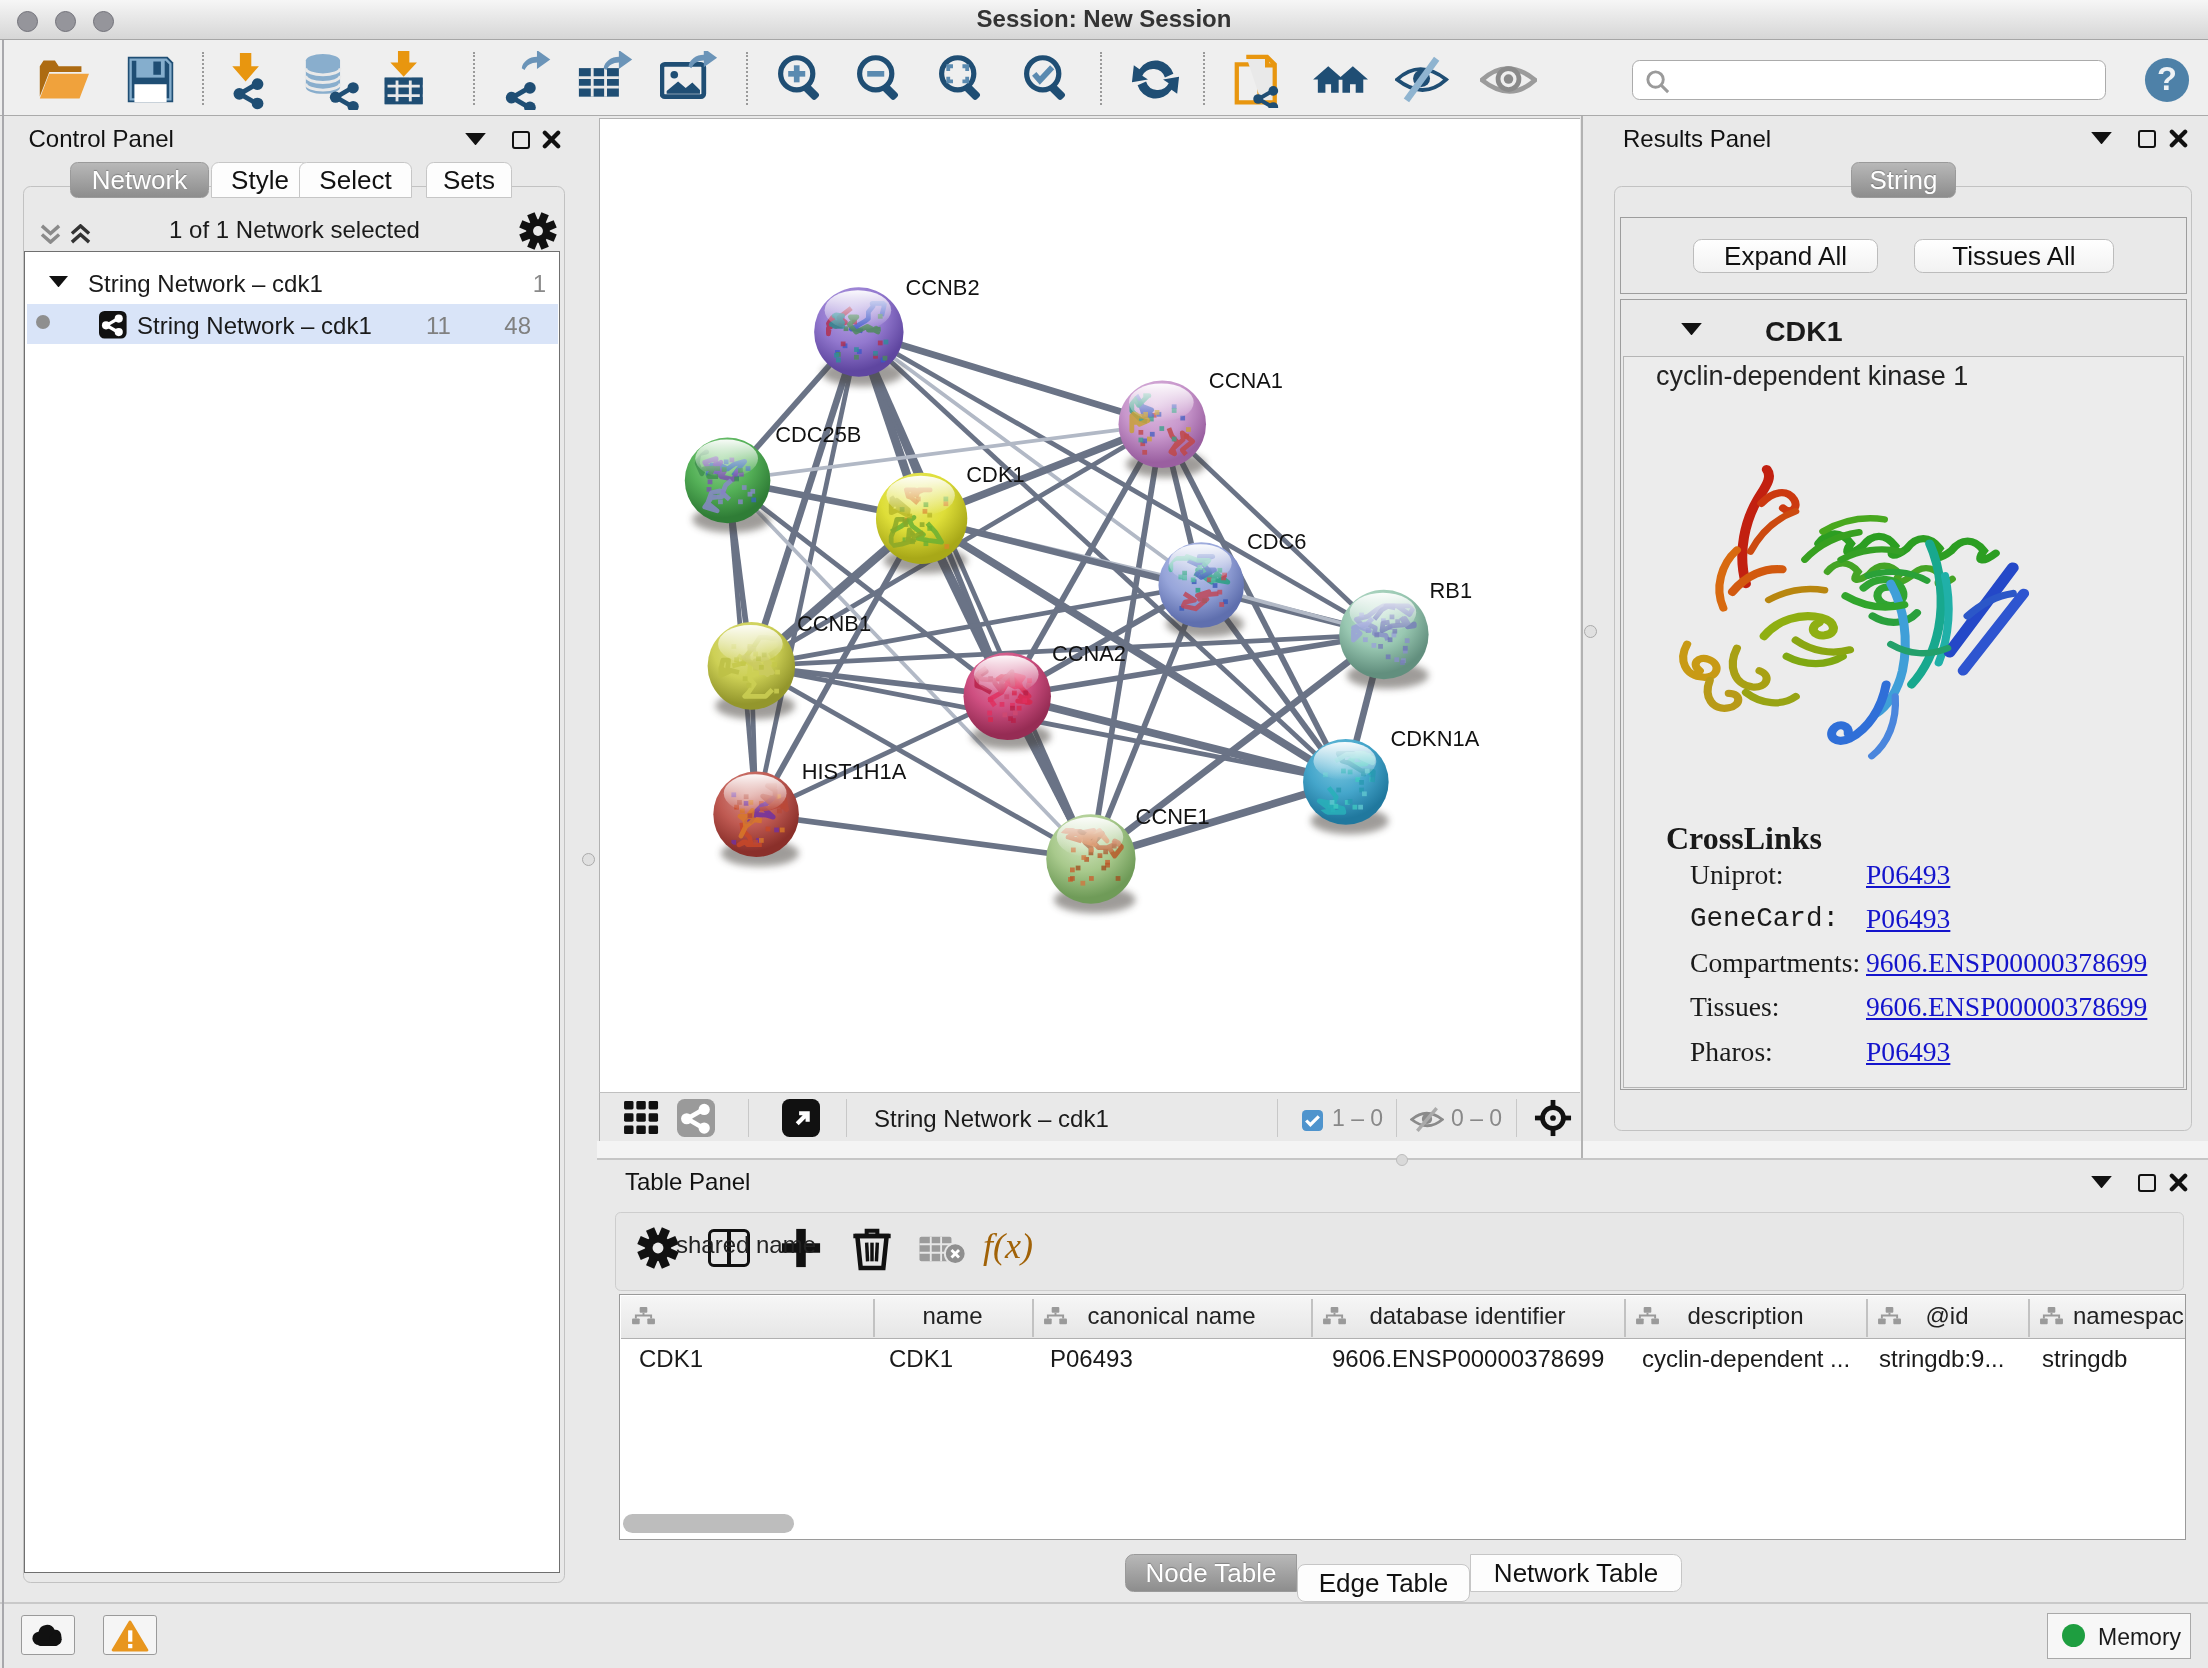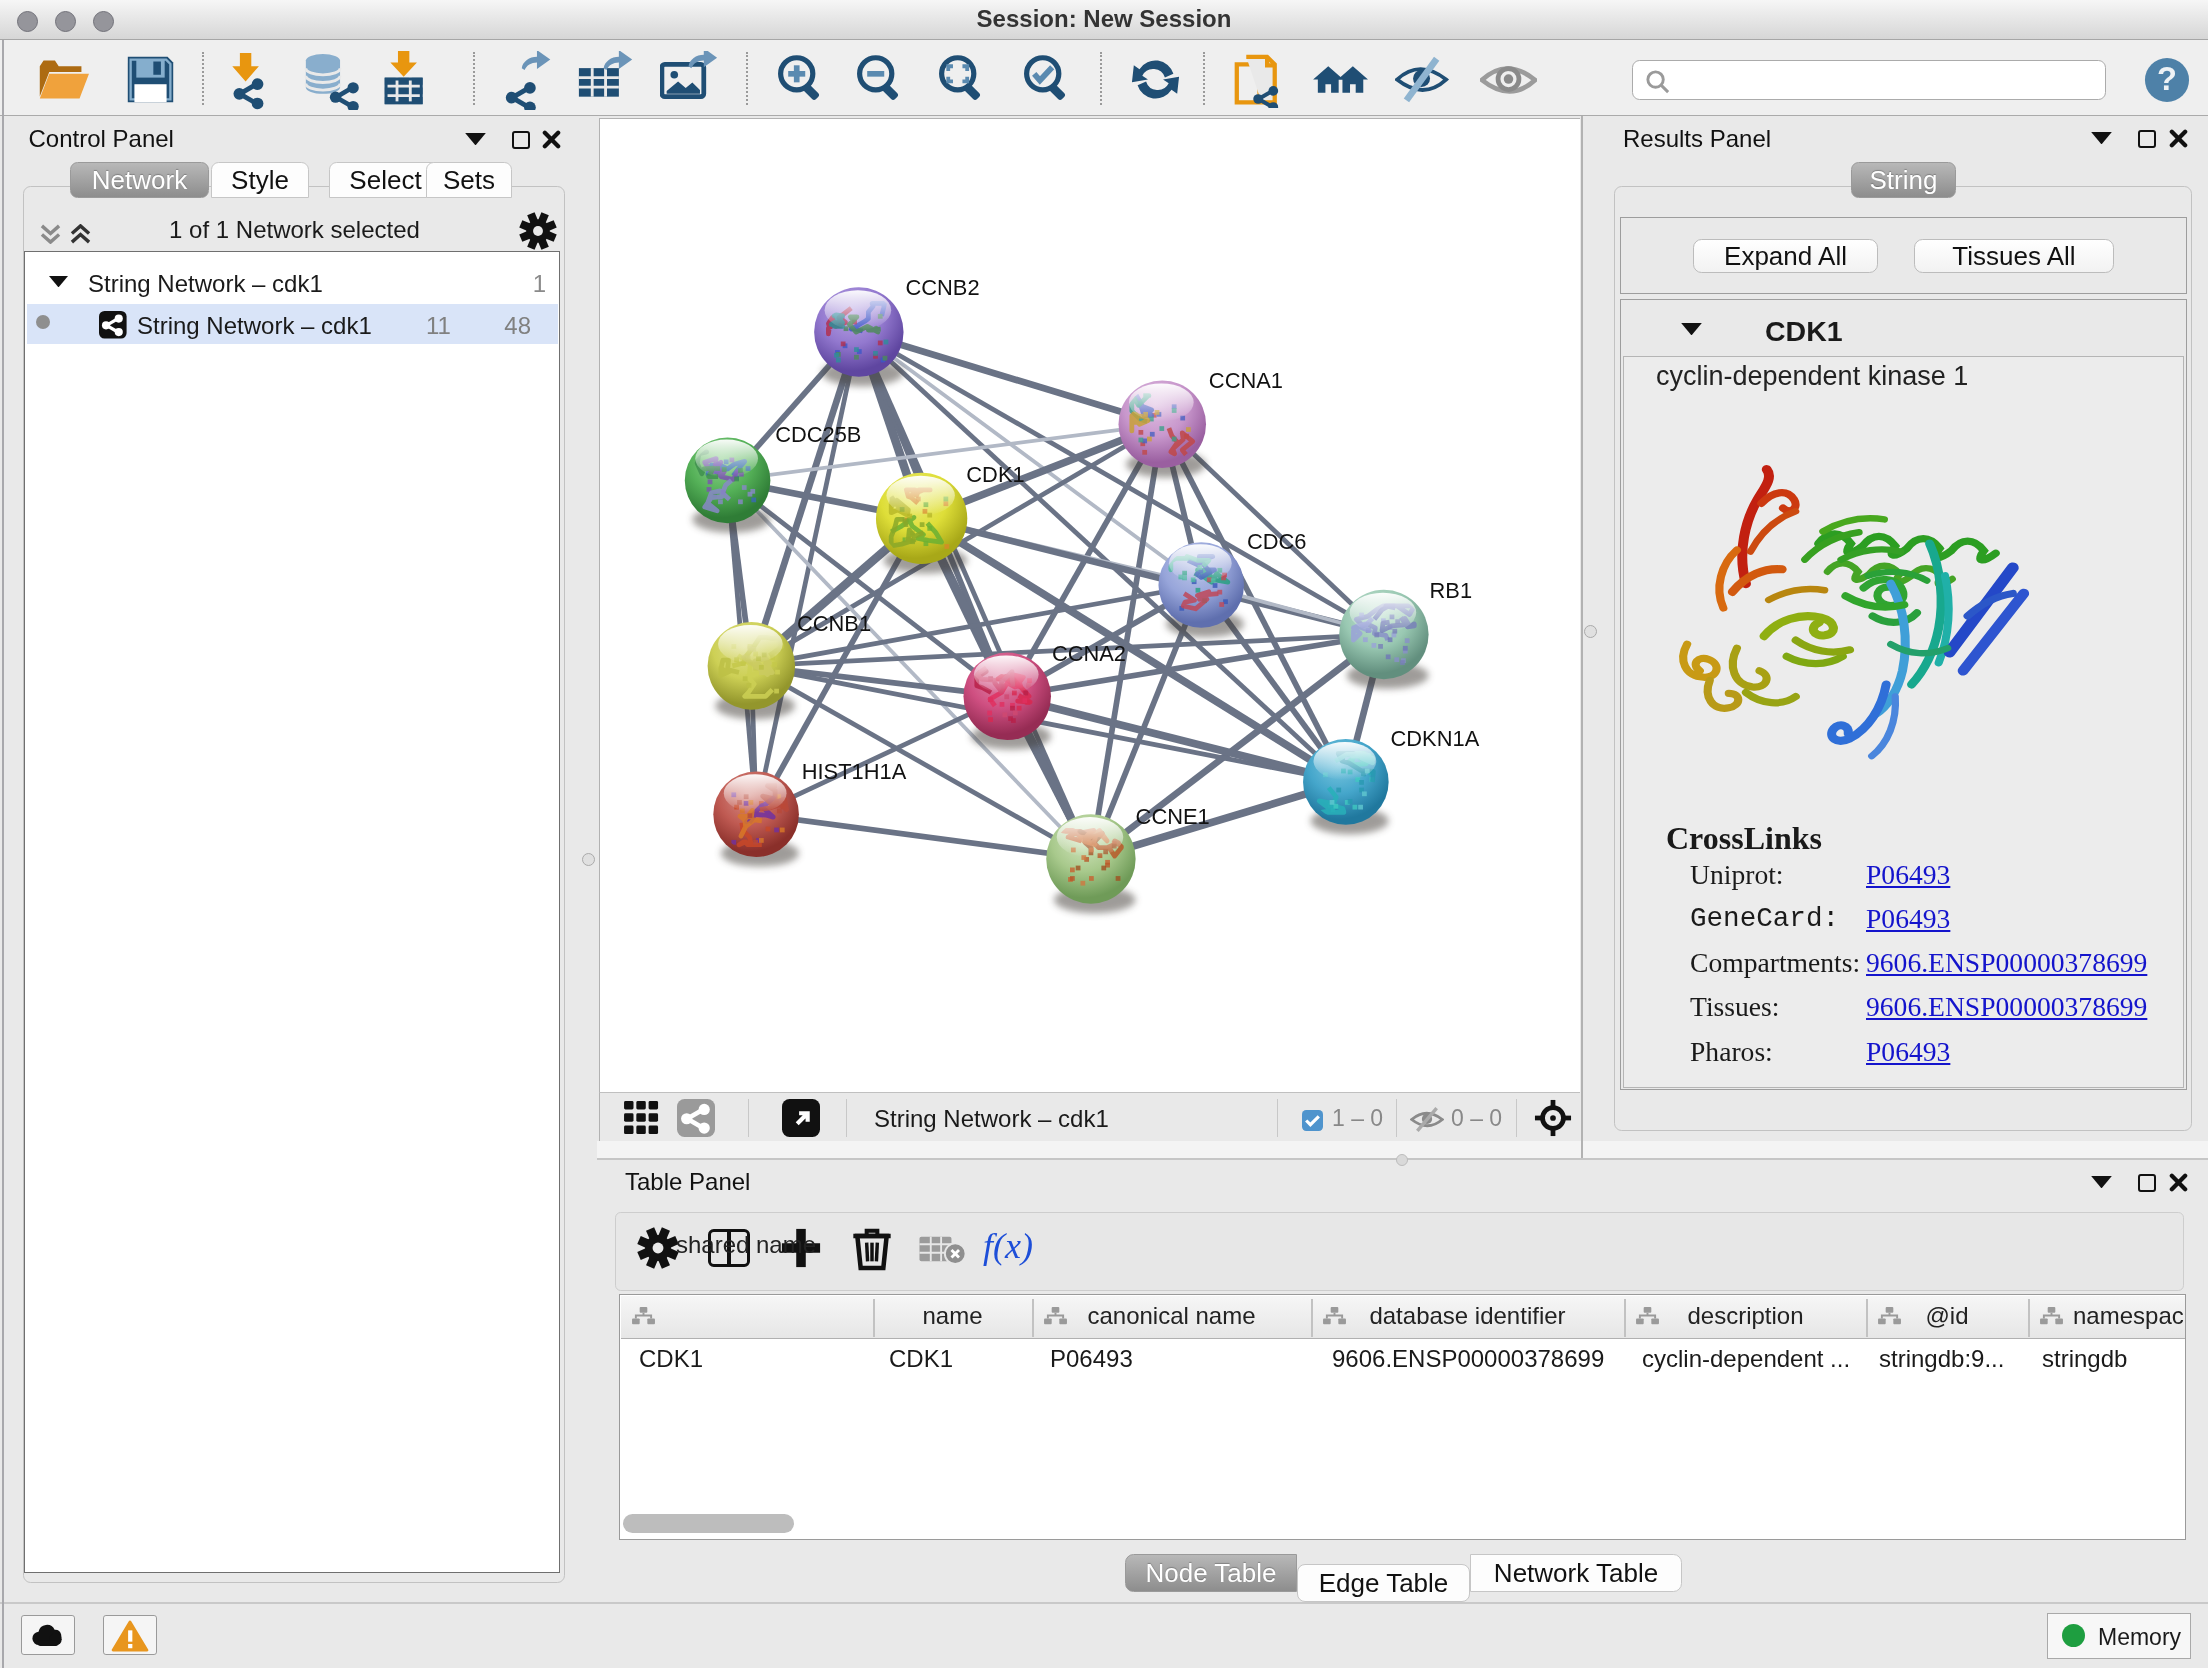--- a/index.html
+++ b/index.html
@@ -199,21 +199,21 @@
   </svg>
 <div style="position:absolute;left:512px;top:131px;width:18px;height:18px;border:2.9px solid #111;border-radius:2.9px"></div>
 <svg style="position:absolute;left:542px;top:130px" width="19" height="19" viewBox="0 0 20 20">
 <g stroke="#111" stroke-width="4.5" stroke-linecap="round">
       <line x1="3" y1="3" x2="17" y2="17"></line>
       <line x1="17" y1="3" x2="3" y2="17"></line>
     </g>
   </svg>
 <div class="tab tabsel" style="left:70px;top:162px;width:139px">Network</div>
 <div class="tab" style="left:211px;top:162px;width:98px">Style</div>
-<div class="tab" style="left:329px;top:162px;width:113px">Select</div>
+<div class="tab" style="left:299px;top:162px;width:113px">Select</div>
 <div class="tab" style="left:426px;top:162px;width:86px">Sets</div>
 <div class="abs" style="left:23px;top:186px;width:542px;height:1397px;background:#e9e9e9;border:1px solid #c2c2c2;border-radius:7.6px"></div>
 <svg style="position:absolute;left:40px;top:224px" width="21" height="20" viewBox="0 0 22 21">
     <g fill="none" stroke="#8a8a8a" stroke-width="3.6">
       <path d="M2 2 L11 10 L20 2"></path>
       <path d="M2 11 L11 19 L20 11"></path>
     </g>
   </svg>
 <svg style="position:absolute;left:70px;top:224px" width="21" height="20" viewBox="0 0 22 21">
     <g fill="none" stroke="#333" stroke-width="3.6">
@@ -927,21 +927,21 @@
       <line x1="0" y1="21" x2="34" y2="21"></line>
       <line x1="12" y1="4" x2="12" y2="30"></line>
       <line x1="23" y1="4" x2="23" y2="30"></line>
     </g>
 <circle cx="38" cy="22" r="11" fill="#8f8f8f" stroke="#e7e7e7" stroke-width="2"></circle>
 <g stroke="#fff" stroke-width="3">
       <line x1="34" y1="18" x2="42" y2="26"></line>
       <line x1="42" y1="18" x2="34" y2="26"></line>
     </g>
   </svg>
-<div class="abs" style="left:983px;top:1225px;font-size:36px;font-style:italic;color:#1d4ed8;font-family:'Liberation Serif',serif">f(x)</div>
+<div class="abs" style="left:983px;top:1225px;font-size:36px;font-style:italic;color:#a16207;font-family:'Liberation Serif',serif">f(x)</div>
 <div class="abs" style="left:619px;top:1294px;width:1567px;height:246px;background:#fff;border:1.9px solid #9a9a9a"></div>
 <div class="abs" style="left:621px;top:1296px;width:1564px;height:43px;background:linear-gradient(#f6f6f6,#e6e6e6);border-bottom:1.9px solid #b0b0b0"></div>
 <div class="abs" style="left:631px;top:1305px"><svg width="25" height="21" viewBox="0 0 26 22">
       <g fill="#9a9a9a">
         <rect x="9" y="1" width="8" height="6" rx="1"></rect>
         <rect x="1" y="13" width="8" height="6" rx="1"></rect>
         <rect x="17" y="13" width="8" height="6" rx="1"></rect>
       </g>
       <g stroke="#9a9a9a" stroke-width="2" fill="none">
         <path d="M13 7 v3 M5 13 v-3 h16 v3"></path>

